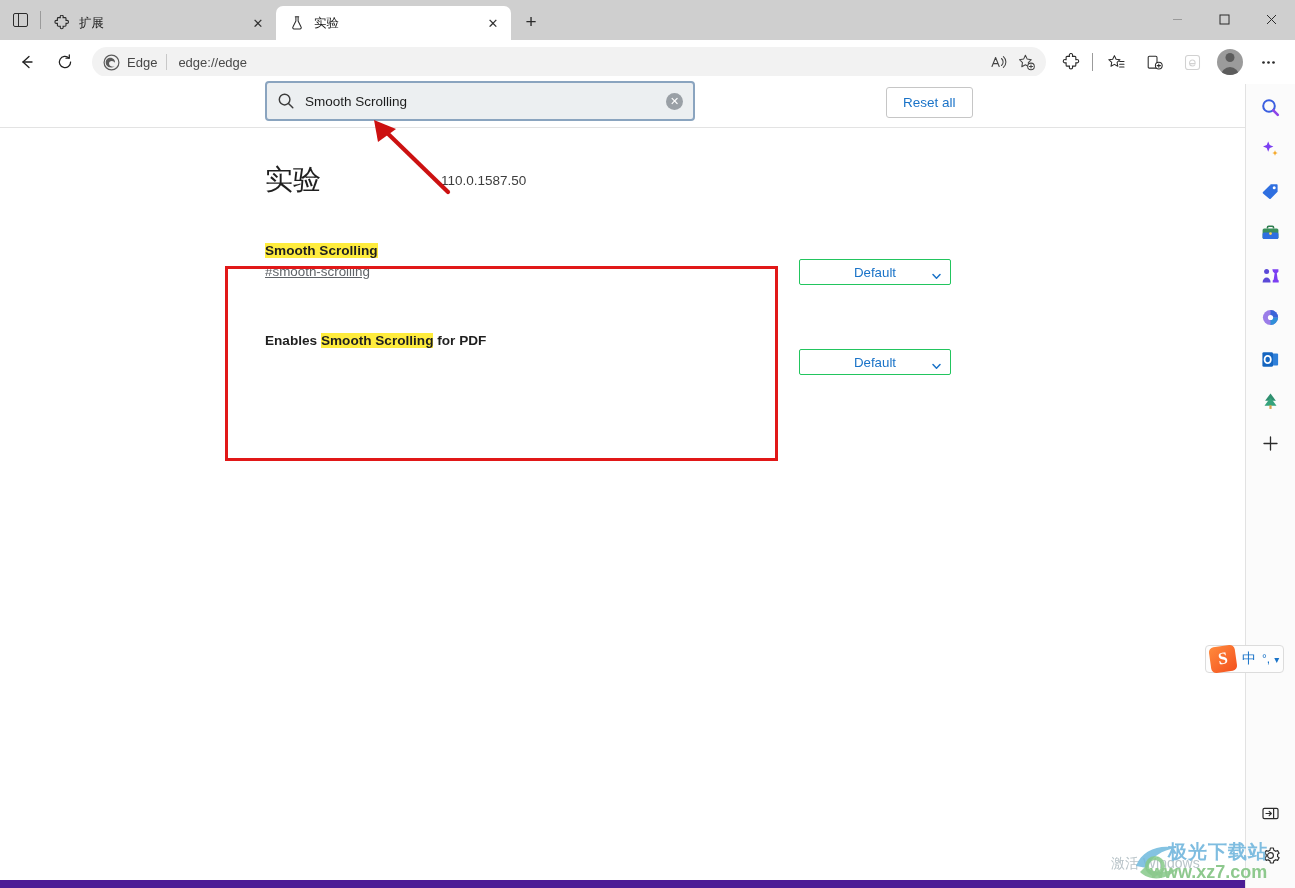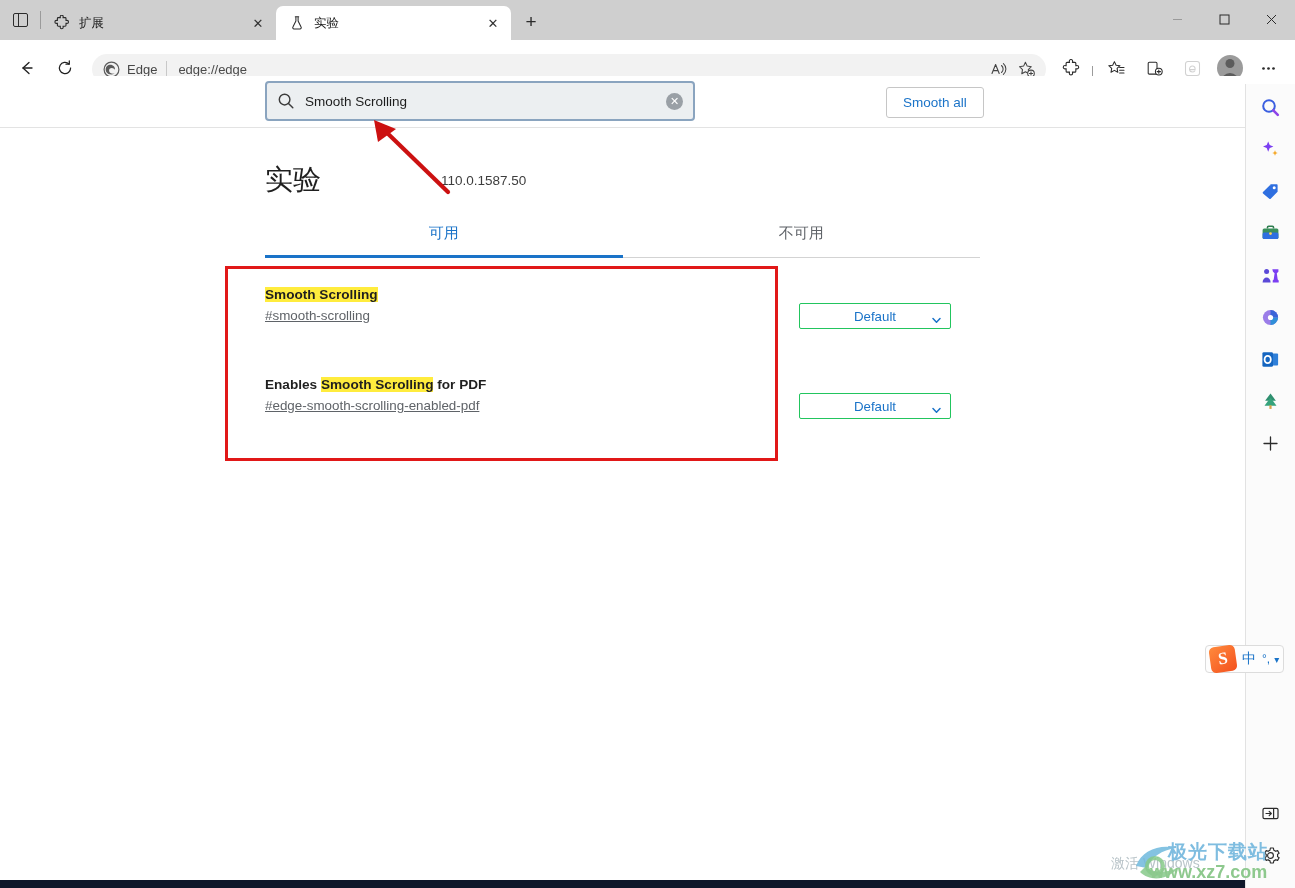--- a/index.html
+++ b/index.html
@@ -2,21 +2,21 @@
 <html><head>
 <meta charset="utf-8">
 <style>
   * { box-sizing: border-box; margin: 0; padding: 0; }
   html, body {
     width: 1295px; height: 888px;
     font-family: "Liberation Sans", sans-serif;
     background: #ffffff;
     overflow: hidden;
   }
-  .app { position: relative; width: 1295px; height: 888px; background: #0f172a; }
+  .app { position: relative; width: 1295px; height: 888px; background: #4c1d95; }
 
   
   .tabstrip {
     position: absolute; left: 0; top: 0; width: 1295px; height: 40px;
     background: #cfcfcf;
     display: flex; align-items: flex-end;
   }
   .tab-actions {
     width: 40px; height: 40px; display: flex; align-items: center; justify-content: center;
     cursor: pointer;
@@ -57,21 +57,21 @@
 
   .wincontrols { position: absolute; right: 0; top: 0; display: flex; height: 38px; }
   .wc {
     width: 47px; height: 38px; display: flex; align-items: center; justify-content: center;
     cursor: pointer;
   }
 
   
   .toolbar {
     position: absolute; left: 0; top: 40px; width: 1295px; height: 44px;
-    background: #ffffff; display: flex; align-items: flex-end; padding: 0 8px;
+    background: #ffffff; display: flex; align-items: center; padding: 0 8px;
   }
   .tbtn {
     width: 32px; height: 32px; border-radius: 5px; margin: 0 3px;
     display: flex; align-items: center; justify-content: center; cursor: pointer;
     color: #1f1f1f;
   }
   .tbtn.disabled { opacity: .38; }
 
   .omnibox {
     flex: 1; height: 30px; margin: 0 6px 0 8px; background: #f2f2f2;
@@ -365,33 +365,29 @@
       <div class="searchbox">
         <span class="sicon">
           <svg width="18" height="18" viewBox="0 0 18 18">
             <circle cx="7.6" cy="7.6" r="5.3" fill="none" stroke="#3c3c3c" stroke-width="1.45"></circle>
             <path d="M11.5 11.5l4.3 4.3" stroke="#3c3c3c" stroke-width="1.45" stroke-linecap="round"></path>
           </svg>
         </span>
         <input type="text" value="Smooth Scrolling" style="">
         <span class="clear-btn">✕</span>
       </div>
-      <div class="reset-all">Smooth all</div>
+      <div class="reset-all">Reset all</div>
     </div>
 
     <div class="page-inner">
       <div class="head-row">
         <div class="page-title">实验</div>
         <div class="version">110.0.1587.50</div>
       </div>
 
-      <div class="flagtabs">
-        <div class="flagtab active">可用</div>
-        <div class="flagtab">不可用</div>
-      </div>
 
       <div class="flag-list">
 
         <div class="flag-row">
           <div class="flag-main">
             <div class="flag-name"><span></span><span class="hl">Smooth Scrolling</span><span></span></div>
             <div class="flag-id">#smooth-scrolling</div>
           </div>
           <div class="flag-ctrl">
             <div class="flag-select">
@@ -401,21 +397,20 @@
                     <path d="M1 2.6l3.5 3.6L8 2.6" fill="none" stroke="#1a73c8" stroke-width="1.5" stroke-linecap="round" stroke-linejoin="round"></path>
                   </svg>
               </span>
             </div>
           </div>
         </div>
 
         <div class="flag-row" style="padding-top:34px;">
           <div class="flag-main">
             <div class="flag-name"><span>Enables </span><span class="hl">Smooth Scrolling</span><span> for PDF</span></div>
-            <div class="flag-id">#edge-smooth-scrolling-enabled-pdf</div>
           </div>
           <div class="flag-ctrl">
             <div class="flag-select">
               <span>Default</span>
               <span class="chev">
                 <svg width="9" height="9" viewBox="0 0 9 9">
                     <path d="M1 2.6l3.5 3.6L8 2.6" fill="none" stroke="#1a73c8" stroke-width="1.5" stroke-linecap="round" stroke-linejoin="round"></path>
                   </svg>
               </span>
             </div>

